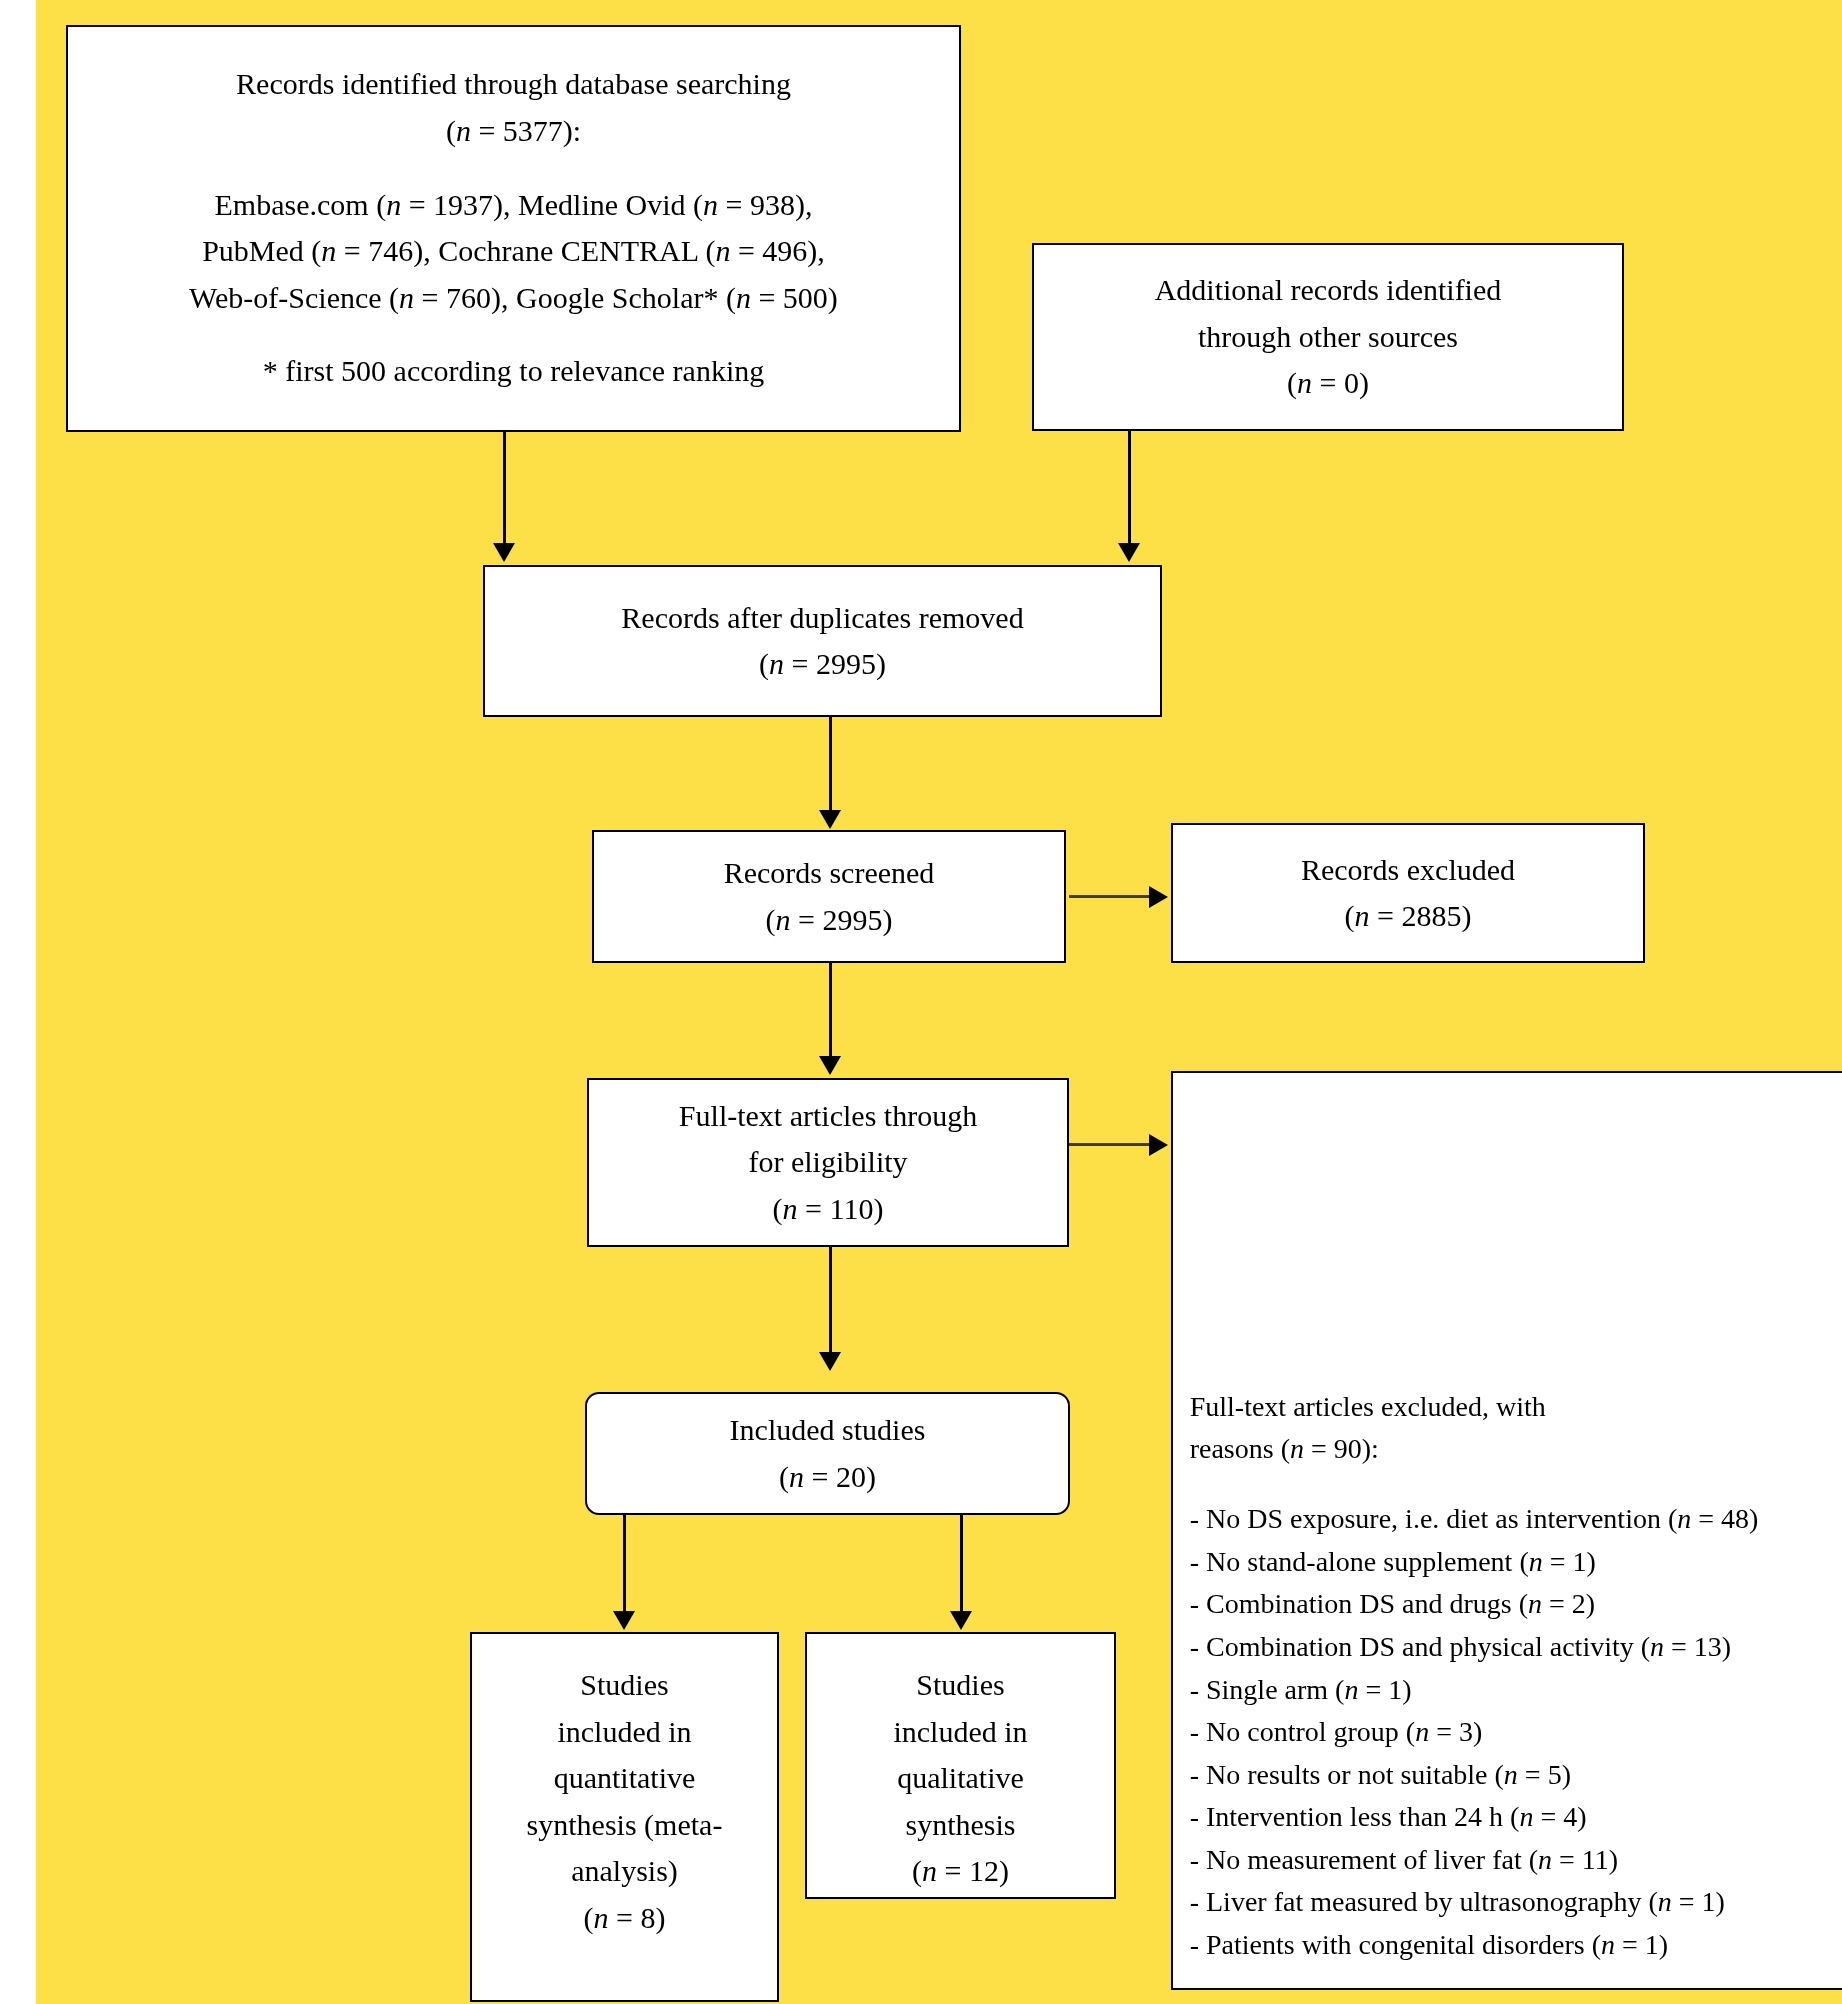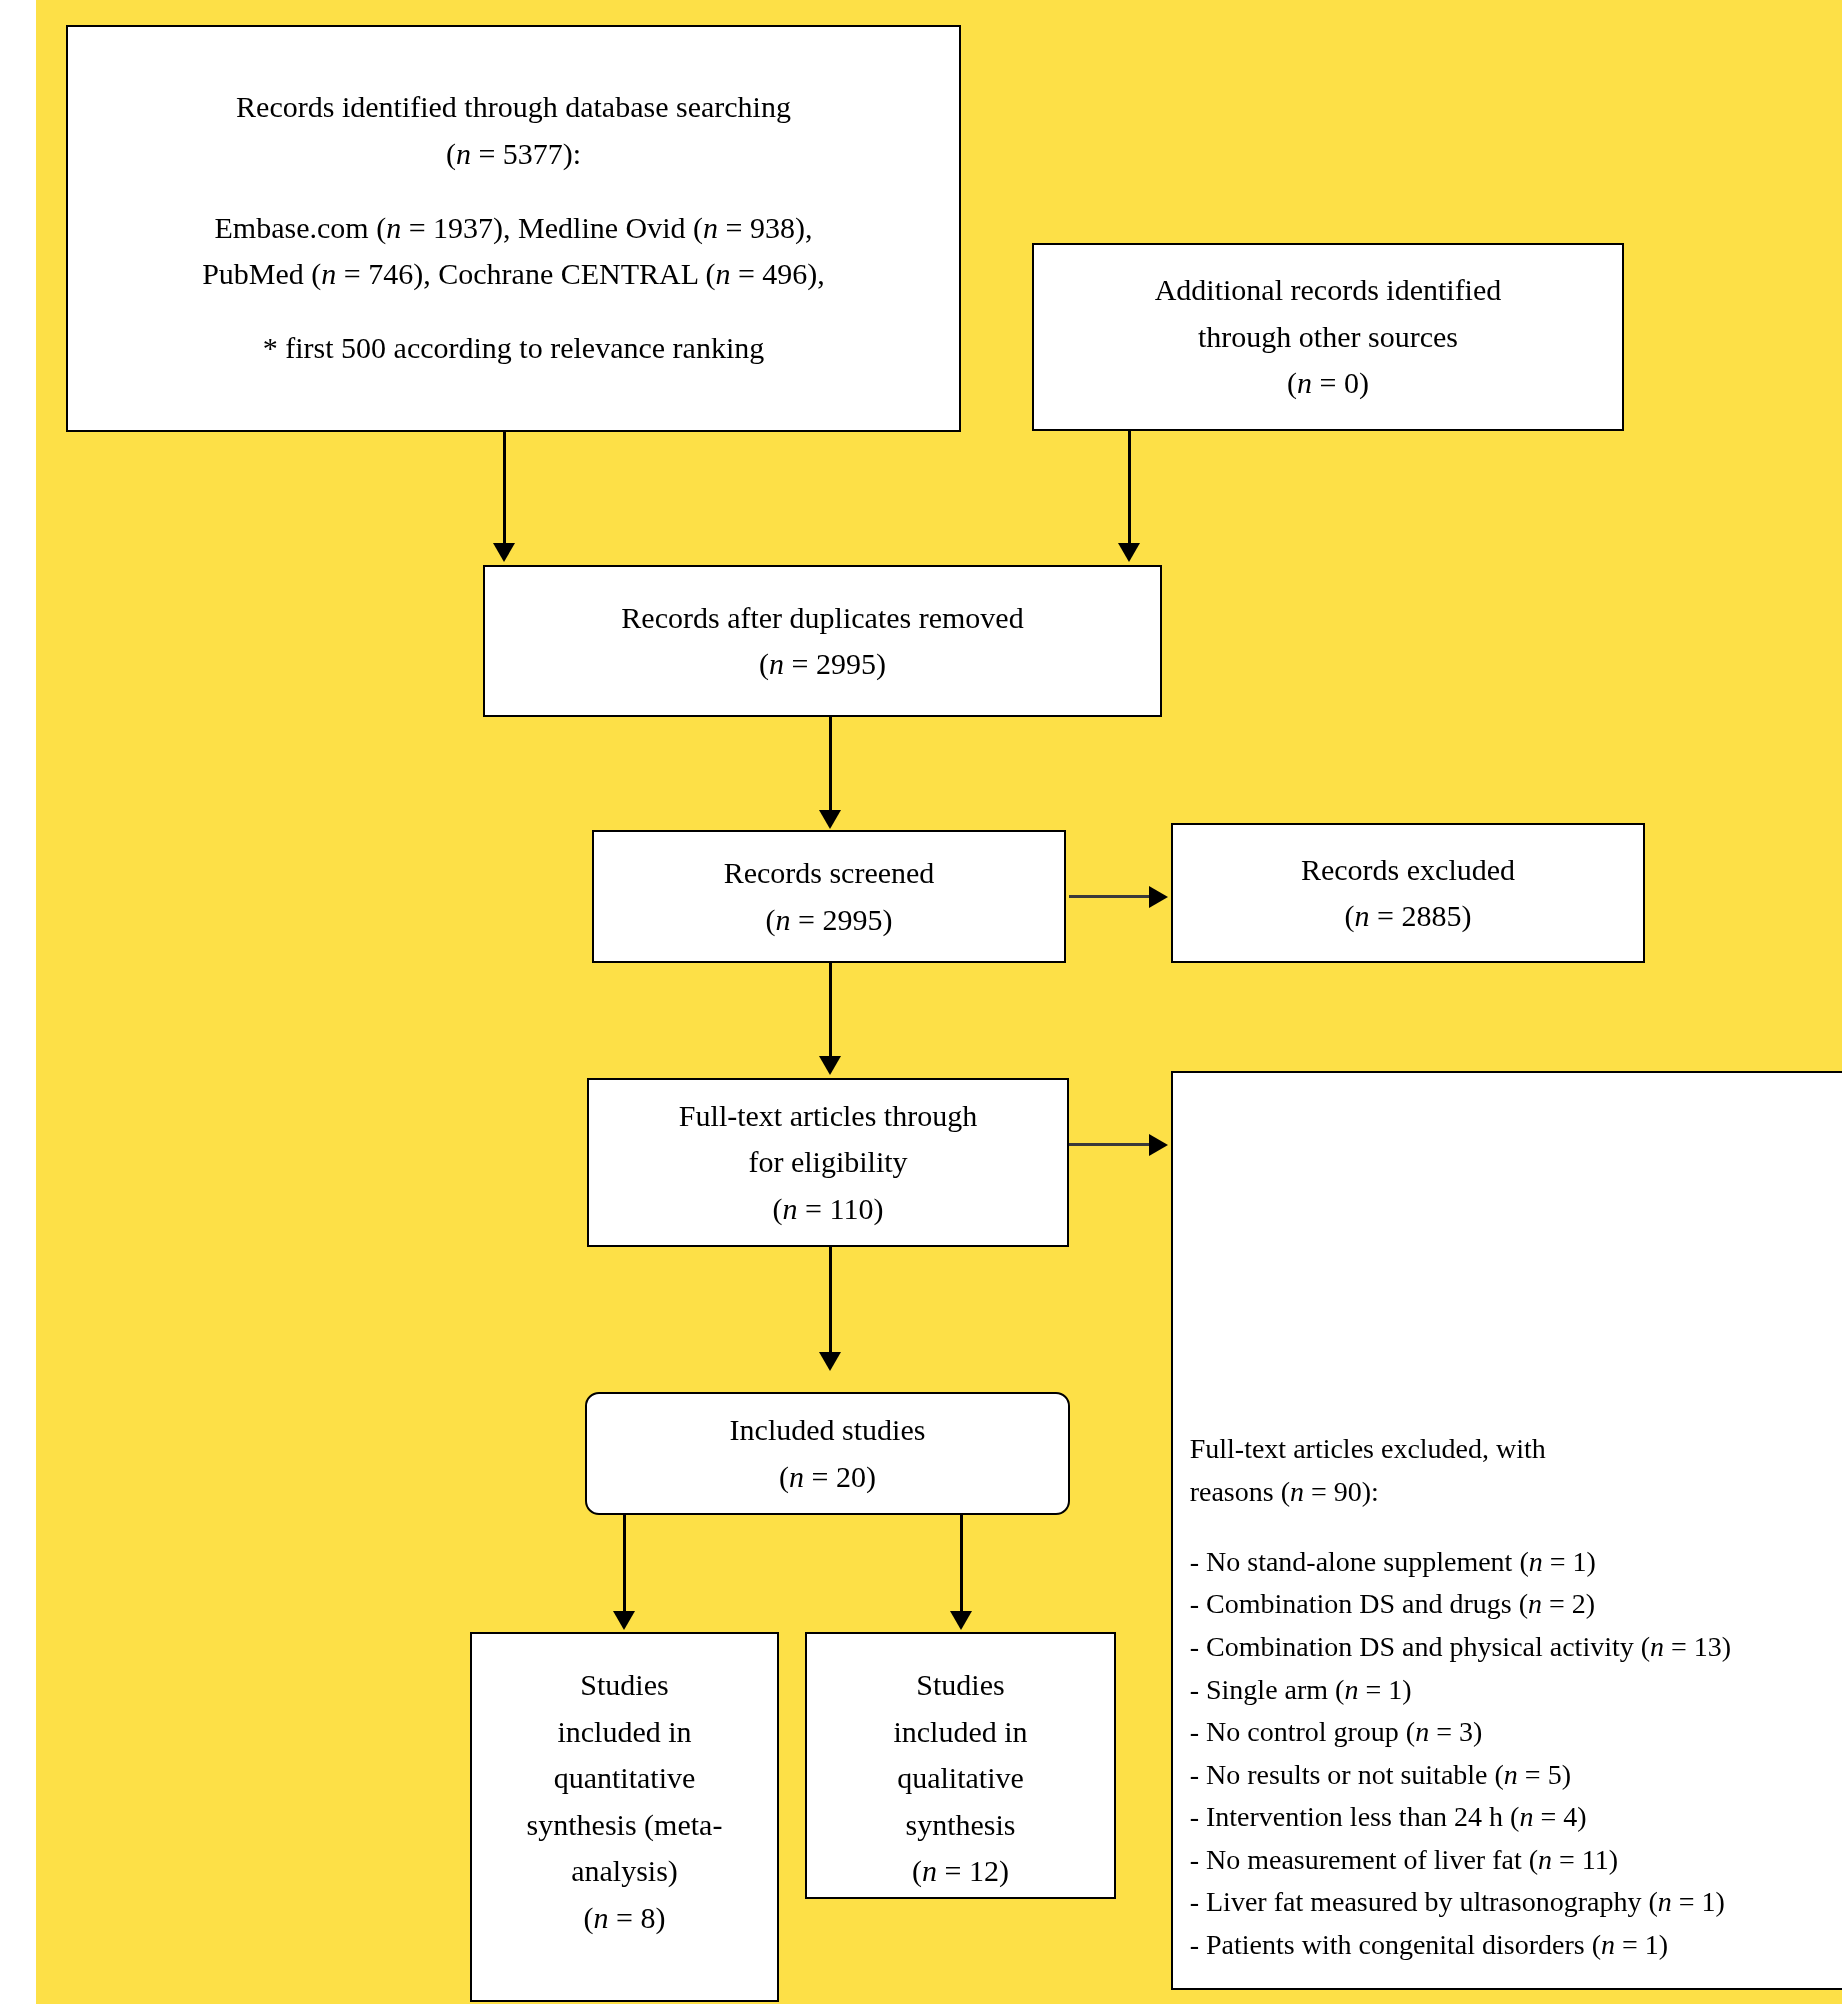--- a/index.html
+++ b/index.html
@@ -72,20 +72,21 @@
 <body>
 
 <div id="canvas">
 
   <div class="box" style="left:30px; top:24.5px; width:895px; height:407px;">
     <span class="line">Records identified through database searching</span>
     <span class="line">(<i>n</i> = 5377):</span>
     <span class="spacer"></span>
     <span class="line">Embase.com (<i>n</i> = 1937), Medline Ovid (<i>n</i> = 938),</span>
     <span class="line">PubMed (<i>n</i> = 746), Cochrane CENTRAL (<i>n</i> = 496),</span>
+    <span class="line">Web-of-Science (<i>n</i> = 760), Google Scholar* (<i>n</i> = 500)</span>
     <span class="spacer"></span>
     <span class="line">* first 500 according to relevance ranking</span>
   </div>
 
   <div class="box" style="left:996px; top:243px; width:592px; height:188px;">
     <span class="line">Additional records identified</span>
     <span class="line">through other sources</span>
     <span class="line">(<i>n</i> = 0)</span>
   </div>
 
@@ -125,20 +126,21 @@
     <span class="line">(<i>n</i> = 110)</span>
   </div>
 
   <div class="hline thin" style="left:1033px; top:1143px; width:81px;"></div>
   <div class="arrow-right" style="left:1113px; top:1134px;"></div>
 
   <div class="box left-align" style="left:1135px; top:1071px; width:681px; height:919px; font-size:28px; line-height:1.52;">
     <span class="line">Full-text articles excluded, with</span>
     <span class="line">reasons (<i>n</i> = 90):</span>
     <span class="spacer"></span>
+    <span class="line wrap">- No DS exposure, i.e. diet as intervention (<i>n</i> = 48)</span>
     <span class="line wrap">- No stand-alone supplement (<i>n</i> = 1)</span>
     <span class="line wrap">- Combination DS and drugs (<i>n</i> = 2)</span>
     <span class="line wrap">- Combination DS and physical activity (<i>n</i> = 13)</span>
     <span class="line wrap">- Single arm (<i>n</i> = 1)</span>
     <span class="line wrap">- No control group (<i>n</i> = 3)</span>
     <span class="line wrap">- No results or not suitable (<i>n</i> = 5)</span>
     <span class="line wrap">- Intervention less than 24 h (<i>n</i> = 4)</span>
     <span class="line wrap">- No measurement of liver fat (<i>n</i> = 11)</span>
     <span class="line wrap">- Liver fat measured by ultrasonography (<i>n</i> = 1)</span>
     <span class="line wrap">- Patients with congenital disorders (<i>n</i> = 1)</span>

